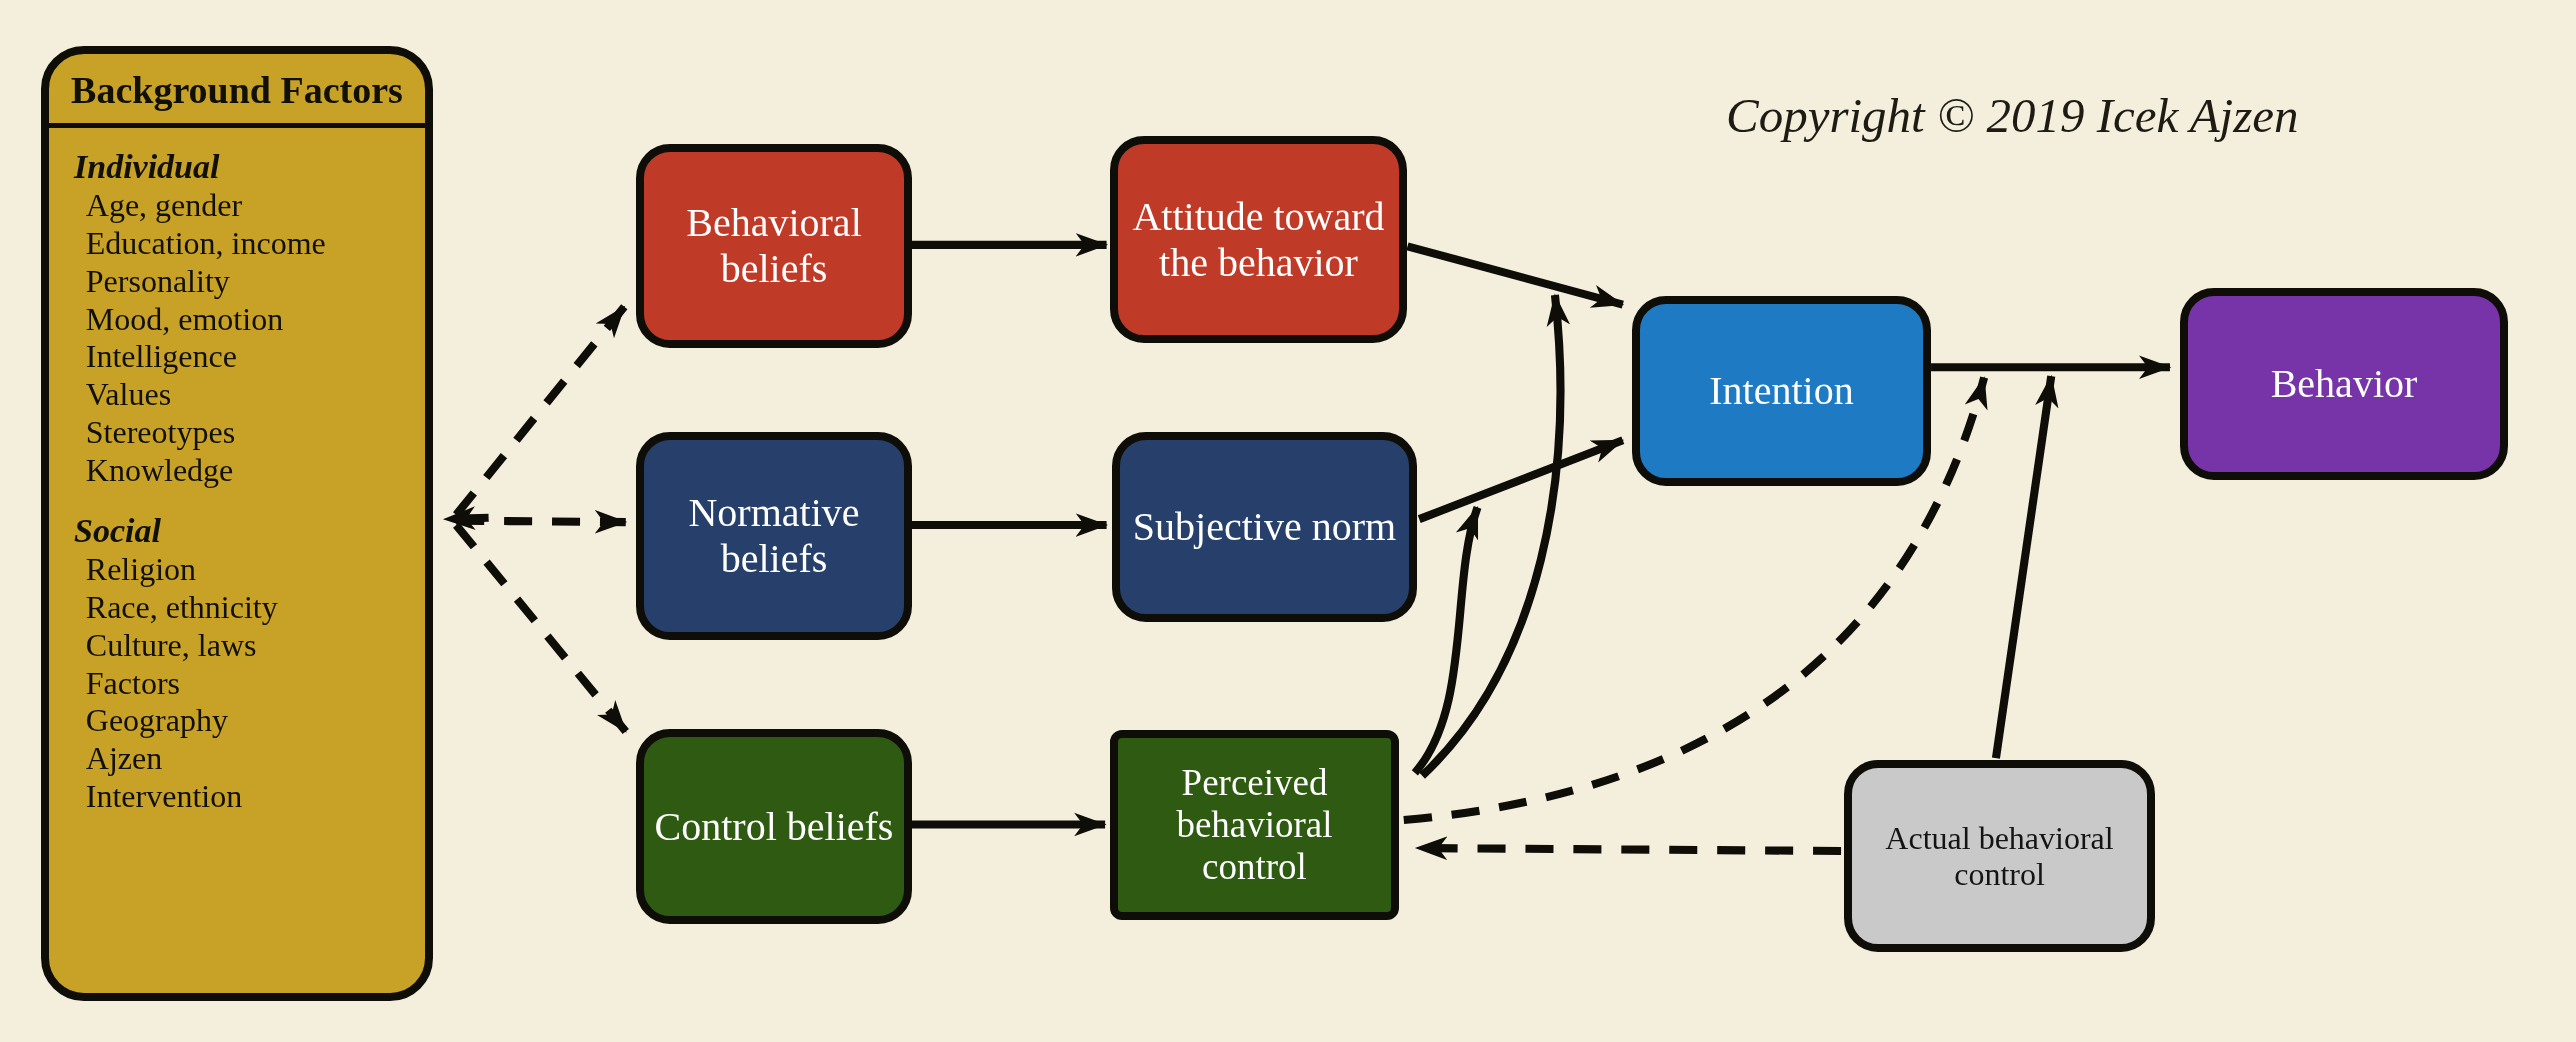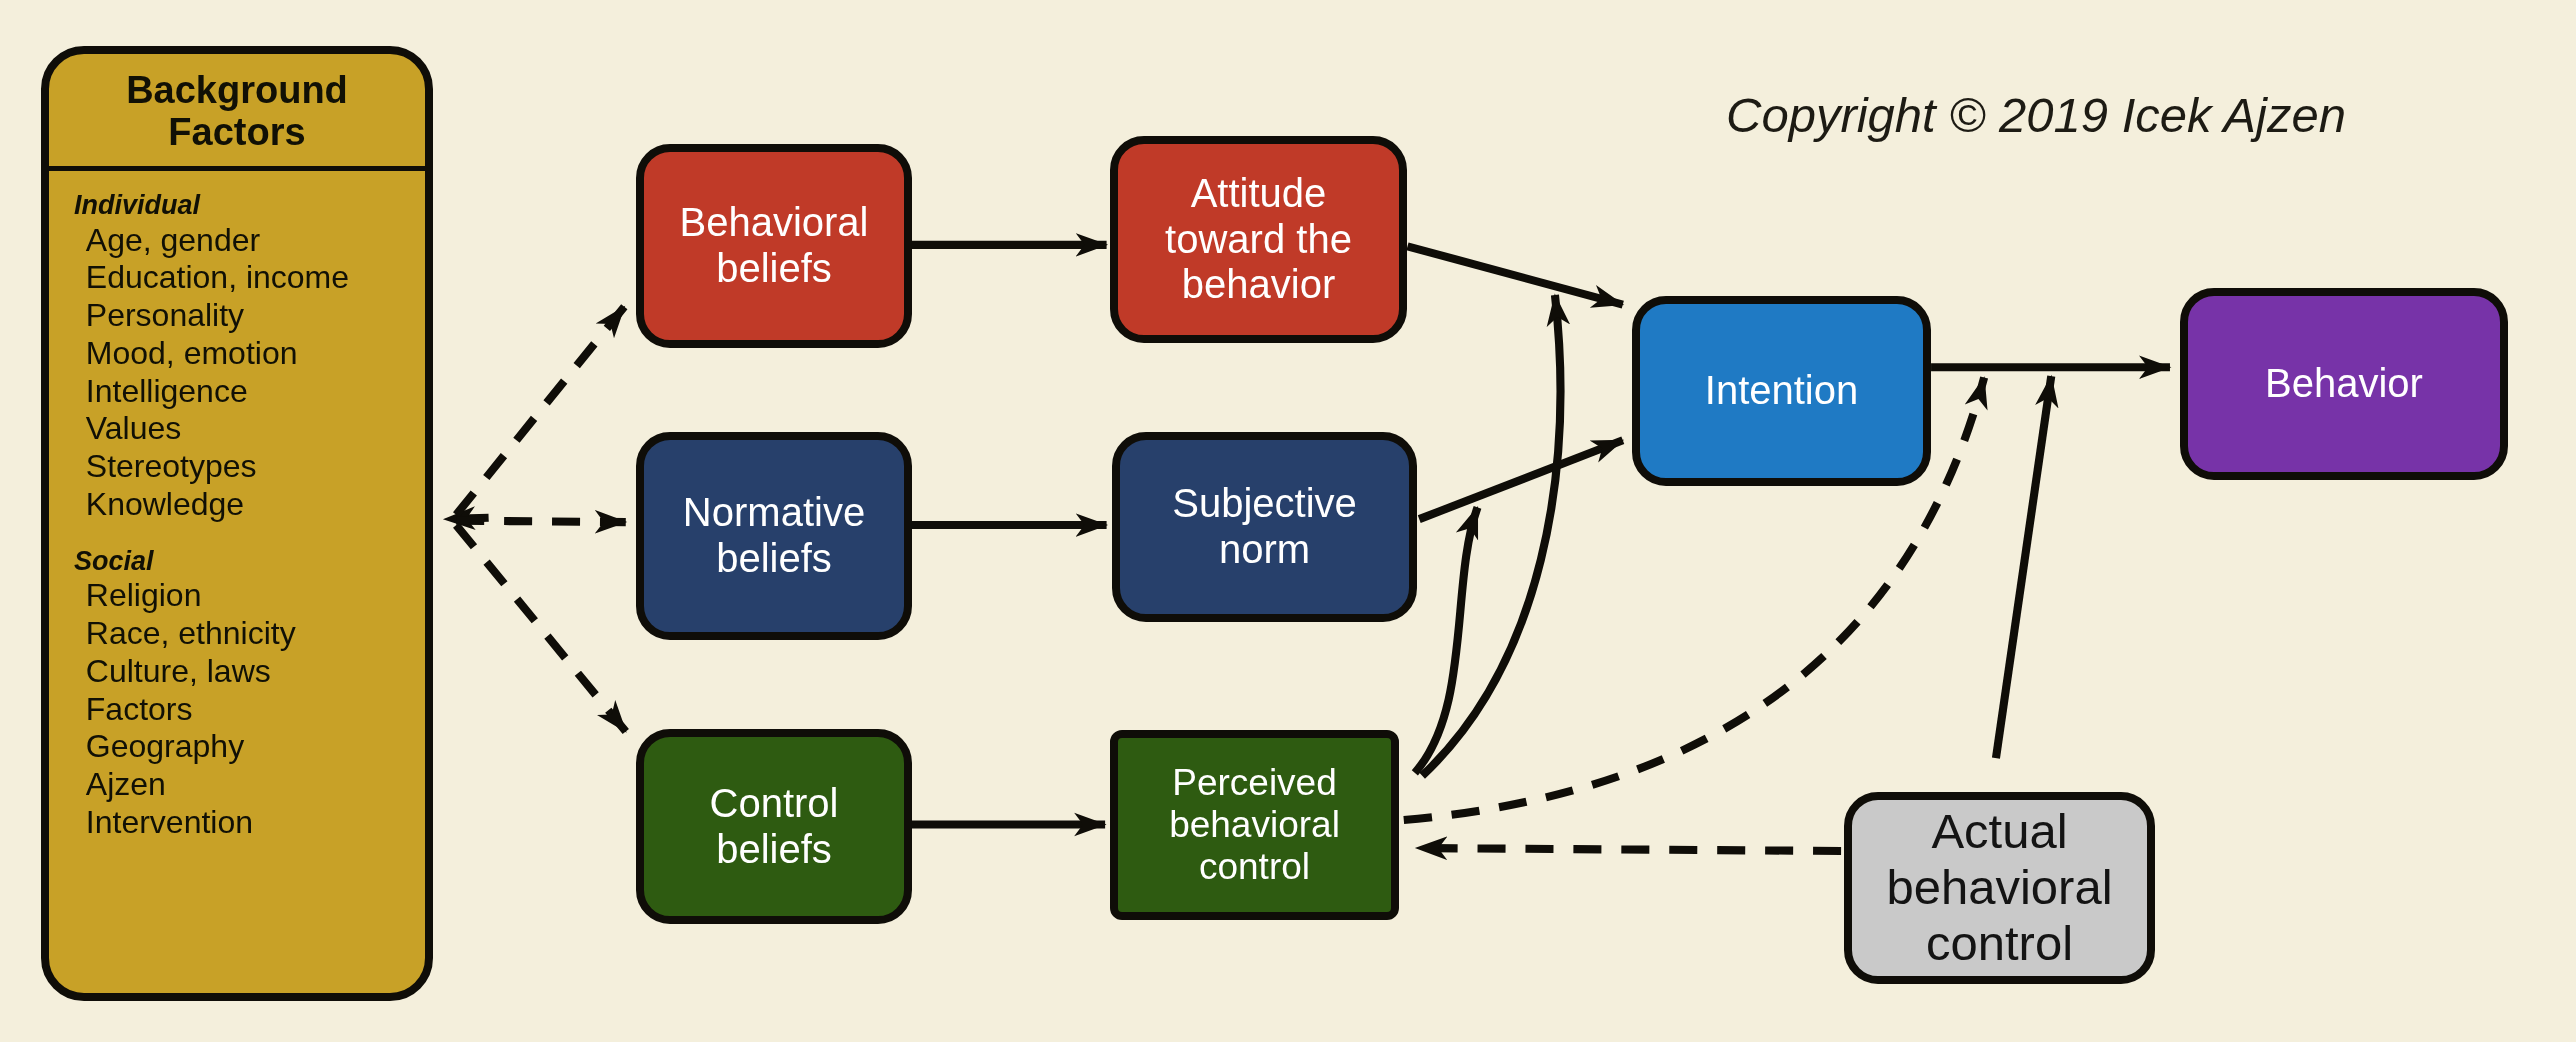--- a/index.html
+++ b/index.html
@@ -1,20 +1,20 @@
 <!DOCTYPE html>
 <html style="font-size:11.8px"><head>
 <meta charset="utf-8">
 <style>
   html,body{margin:0;padding:0;}
   .canvas{
     position:relative;
     width:2576px;height:1042px;
     background:#F4EFDC;
-    font-family:Liberation Sans, sans-serif;
+    font-family:Liberation Serif, serif;
     overflow:hidden;
   }
   
   .node{
     position:absolute;
     border:8px solid #0F0D08;
     border-radius:34px;
     display:flex;align-items:center;justify-content:center;
     text-align:center;
     font-size:40px;line-height:1.14;
@@ -23,35 +23,35 @@
   }
   
   .n-behavioral{left:636px;top:144px;width:276px;height:204px;}
   .n-attitude{left:1110px;top:136px;width:297px;height:207px;}
   .n-normative{left:636px;top:432px;width:276px;height:208px;}
   .n-subjective{left:1112px;top:432px;width:305px;height:190px;}
   .n-control{left:636px;top:729px;width:276px;height:195px;}
   .n-pbc{left:1110px;top:730px;width:289px;height:190px;font-size:37px;border-radius:12px;}
   .n-intention{left:1632px;top:296px;width:299px;height:190px;}
   .n-behavior{left:2180px;top:288px;width:328px;height:192px;}
-  .n-actual{left:1844px;top:792px;width:311px;height:192px;font-size:49px;}
+  .n-actual{left:1844px;top:760px;width:311px;height:192px;font-size:32px;}
   
   .bg-panel{
     position:absolute;left:41px;top:46px;width:392px;height:955px;
     border:8px solid #0F0D08;border-radius:43px;
     box-sizing:border-box;
     color:#111005;
   }
   .bg-title{
     font-weight:bold;font-size:38px;line-height:1.12;
     text-align:center;padding:14.8px 7.4px 11.8px 7.4px;
     border-bottom:5.2px solid #0F0D08;
   }
   .bg-body{padding:19px 7.4px 0 25px;font-size:32px;line-height:1.18;}
-  .bg-section-heading{font-style:italic;font-weight:bold;font-size:27px;}
+  .bg-section-heading{font-style:italic;font-weight:bold;font-size:34px;}
   .bg-section + .bg-section{margin-top:22px;}
   .bg-item{padding-left:11.8px;white-space:nowrap;}
   
   .copyright{
     position:absolute;left:1726px;top:87px;width:811px;
     font-style:italic;font-size:49px;color:#1D1B14;
     white-space:nowrap;
   }
   
   .arrows{position:absolute;left:0;top:0;pointer-events:none;}

